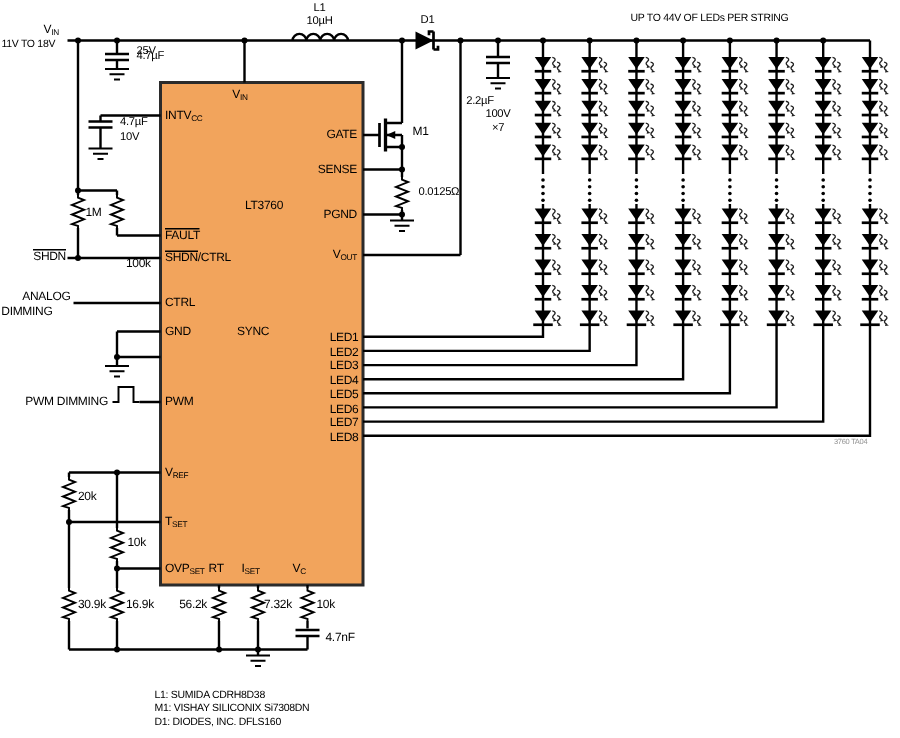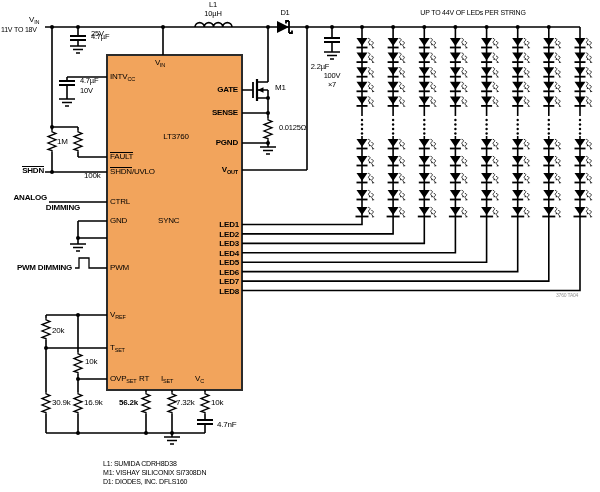--- a/index.html
+++ b/index.html
@@ -11,21 +11,21 @@
   .w1{stroke:#000;stroke-width:1.3;fill:none;}
   .fillb{fill:#000;stroke:none;}
   .dot{fill:#000;stroke:none;}
   .lbl{position:absolute;font-size:8px;line-height:9px;letter-spacing:-0.2px;white-space:nowrap;}
   .f7{font-size:7px;line-height:8px;}
   .f75{font-size:7.5px;line-height:8.5px;}
   .f5{font-size:5px;line-height:6px;}
   .sub{font-size:5.5px;vertical-align:-1.5px;letter-spacing:-0.2px;}
   .ov{border-top:1px solid #000;padding-top:0px;display:inline-block;line-height:8px;}
   .ctr{transform:translateX(-50%);}
-  .ra{text-align:right;font-weight:bold;}
+  .ra{text-align:right;}
   .gray{color:#949494;}
 </style>
 </head>
 <body>
 
 <div id="stage">
 
   <svg id="schem" width="600" height="492" viewBox="0 0 600 492">
     <defs>
 
@@ -526,36 +526,36 @@
   <div class="lbl f75" style="left:279px;top:124px;">0.0125Ω</div>
 
   <div class="lbl f75" style="left:80px;top:77px;">4.7µF</div>
   <div class="lbl f75" style="left:80px;top:87px;">10V</div>
 
   <div class="lbl" style="left:57px;top:137px;">1M</div>
   <div class="lbl" style="left:84px;top:137px;margin-top:34px;">100k</div>
 
   <div class="lbl ra" style="right:556px;top:166px;"><span class="ov">SHDN</span></div>
   <div class="lbl ra" style="right:553px;top:193px;text-align:right;">ANALOG</div>
-  <div class="lbl ra" style="right:520px;top:203px;">DIMMING</div>
+  <div class="lbl ra" style="right:565px;top:203px;">DIMMING</div>
   <div class="lbl ra" style="right:528px;top:263px;">PWM DIMMING</div>
 
   <div class="lbl" style="left:52px;top:326px;">20k</div>
   <div class="lbl" style="left:85px;top:357px;">10k</div>
   <div class="lbl" style="left:52px;top:398px;">30.9k</div>
   <div class="lbl" style="left:84px;top:398px;">16.9k</div>
   <div class="lbl ra" style="right:462px;top:398px;">56.2k</div>
   <div class="lbl" style="left:176px;top:398px;">7.32k</div>
   <div class="lbl" style="left:211px;top:398px;">10k</div>
   <div class="lbl" style="left:217px;top:420px;">4.7nF</div>
 
   <div class="lbl ctr" style="left:160px;top:58px;"><span>V</span><span class="sub">IN</span></div>
   <div class="lbl" style="left:110px;top:72px;"><span>INTV</span><span class="sub">CC</span></div>
   <div class="lbl" style="left:110px;top:152px;"><span class="ov">FAULT</span></div>
-  <div class="lbl" style="left:110px;top:167px;"><span class="ov">SHDN</span><span>/UVLO</span></div>
+  <div class="lbl" style="left:110px;top:167px;"><span class="ov">SHDN</span><span>/CTRL</span></div>
   <div class="lbl" style="left:110px;top:197px;">CTRL</div>
   <div class="lbl" style="left:110px;top:216px;">GND</div>
   <div class="lbl" style="left:110px;top:216px;margin-left:48px;">SYNC</div>
   <div class="lbl" style="left:110px;top:263px;">PWM</div>
   <div class="lbl" style="left:110px;top:310px;"><span>V</span><span class="sub">REF</span></div>
   <div class="lbl" style="left:110px;top:343px;"><span>T</span><span class="sub">SET</span></div>
   <div class="lbl" style="left:110px;top:374px;"><span>OVP</span><span class="sub">SET</span></div>
   <div class="lbl" style="left:139px;top:374px;">RT</div>
   <div class="lbl" style="left:161px;top:374px;"><span>I</span><span class="sub">SET</span></div>
   <div class="lbl" style="left:195px;top:374px;"><span>V</span><span class="sub">C</span></div>

